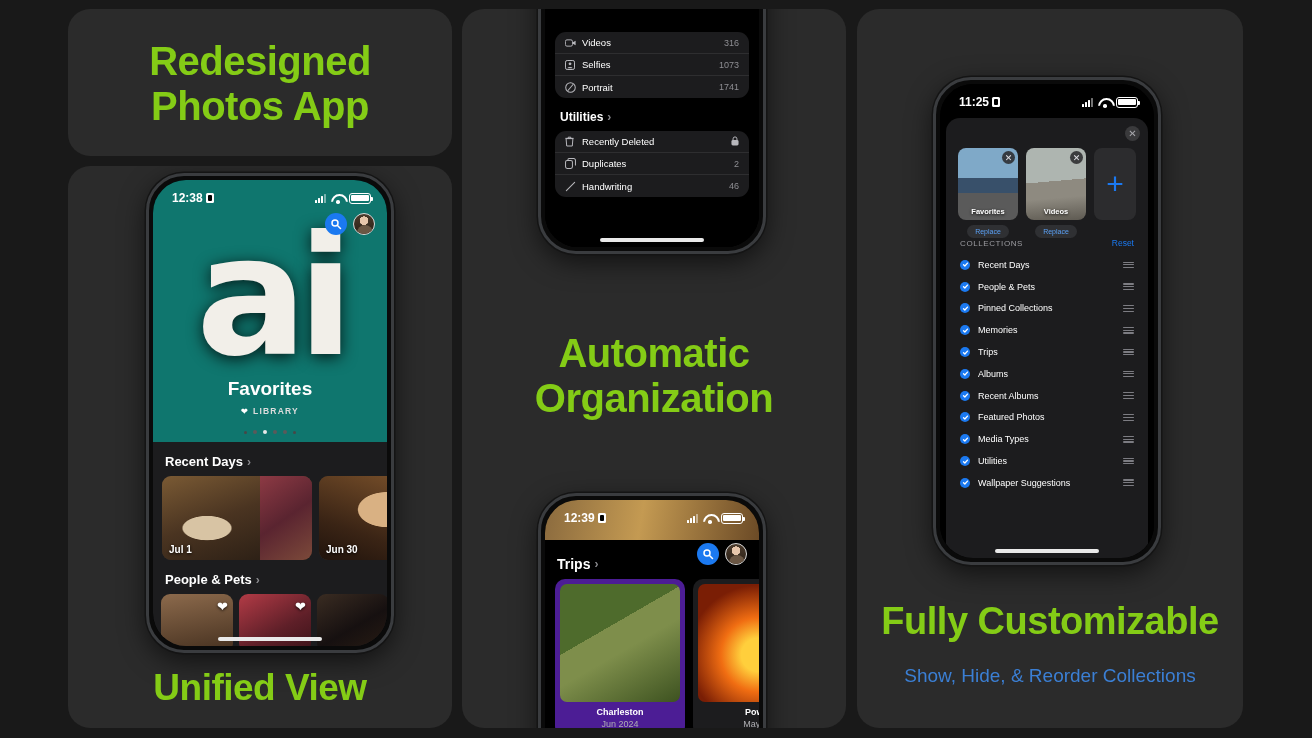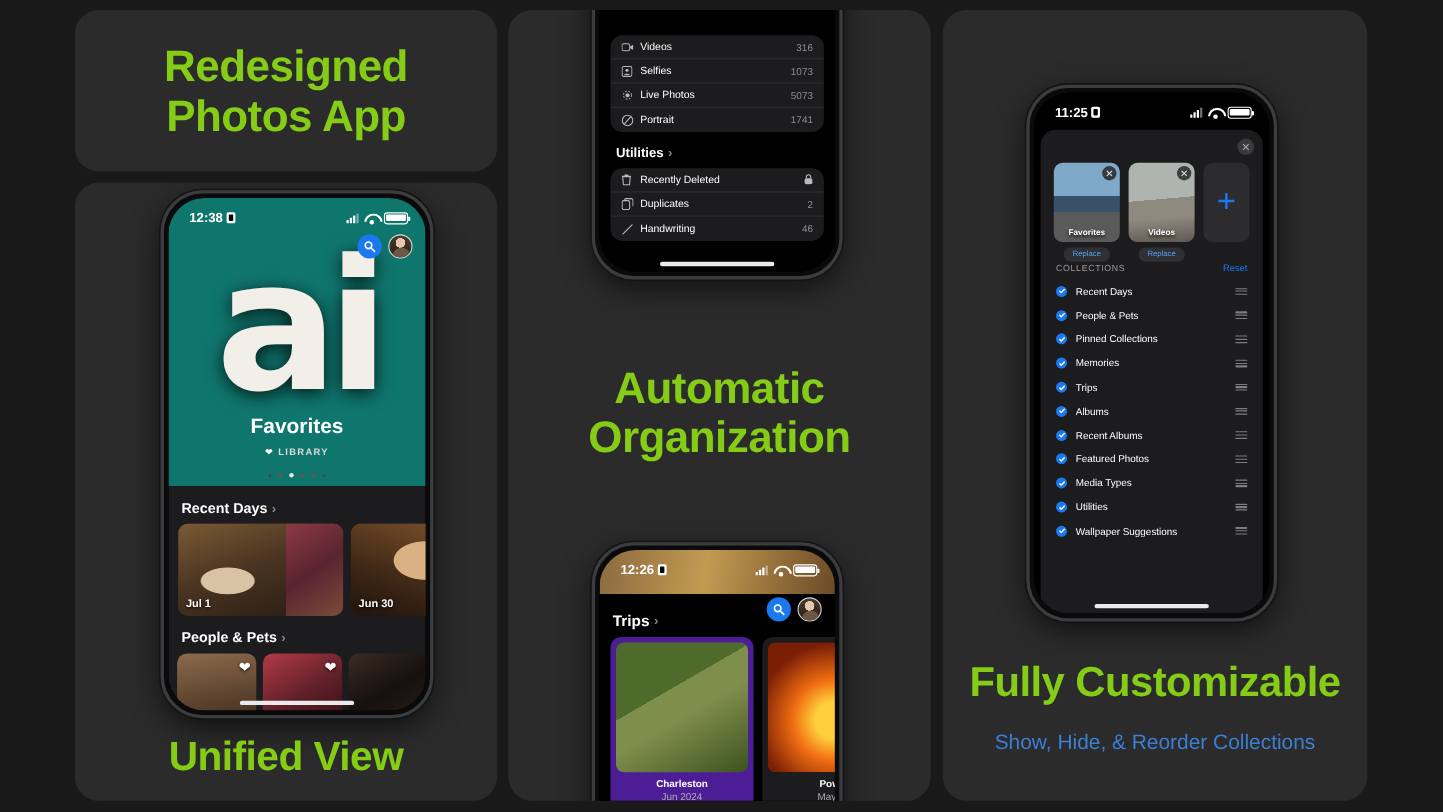--- a/index.html
+++ b/index.html
@@ -343,30 +343,20 @@
                       <circle cx="6" cy="4.6" r="1.7" fill="#b8b8bd"></circle>
                       <path d="M2.8 10c.6-2 5.8-2 6.4 0z" fill="#b8b8bd"></path>
                     </svg>
                 </span>
                 <span class="lbl">Selfies</span>
                 <span class="val">1073</span>
               </div>
               <div class="row">
                 <span class="ic">
                   <svg width="11" height="11" viewBox="0 0 12 12">
-                      <circle cx="6" cy="6" r="2" fill="#b8b8bd"></circle>
-                      <circle cx="6" cy="6" r="4" fill="none" stroke="#b8b8bd" stroke-width="1" stroke-dasharray="1.6 1.6"></circle>
-                    </svg>
-                </span>
-                <span class="lbl">Live Photos</span>
-                <span class="val">5073</span>
-              </div>
-              <div class="row">
-                <span class="ic">
-                  <svg width="11" height="11" viewBox="0 0 12 12">
                       <circle cx="6" cy="6" r="5.2" fill="none" stroke="#b8b8bd" stroke-width="1.1"></circle>
                       <path d="M3 9.5 L9 2.5" stroke="#b8b8bd" stroke-width="1.1"></path>
                     </svg>
                 </span>
                 <span class="lbl">Portrait</span>
                 <span class="val">1741</span>
               </div>
             </div>
 
             <div class="grp-head">
@@ -420,21 +410,21 @@
       <div>Automatic</div>
       <div>Organization</div>
     </div>
 
     <div class="phone" style="left:76px; top:484px; width:228px; height:300px;">
       <div class="phone-inner">
         <div class="screen">
           <div style="position:absolute;left:0;right:0;top:0;height:40px;" class="ph-top"></div>
           <div class="statusbar">
             <span class="sb-time">
-              <span>12:26</span>
+              <span>12:39</span>
               <span class="sb-lock"></span>
             </span>
             <span class="sb-right">
               <span class="sb-cell">
                   <i></i>
                   <i></i>
                   <i></i>
                   <i></i>
                 </span>
               <span class="sb-wifi"></span>

